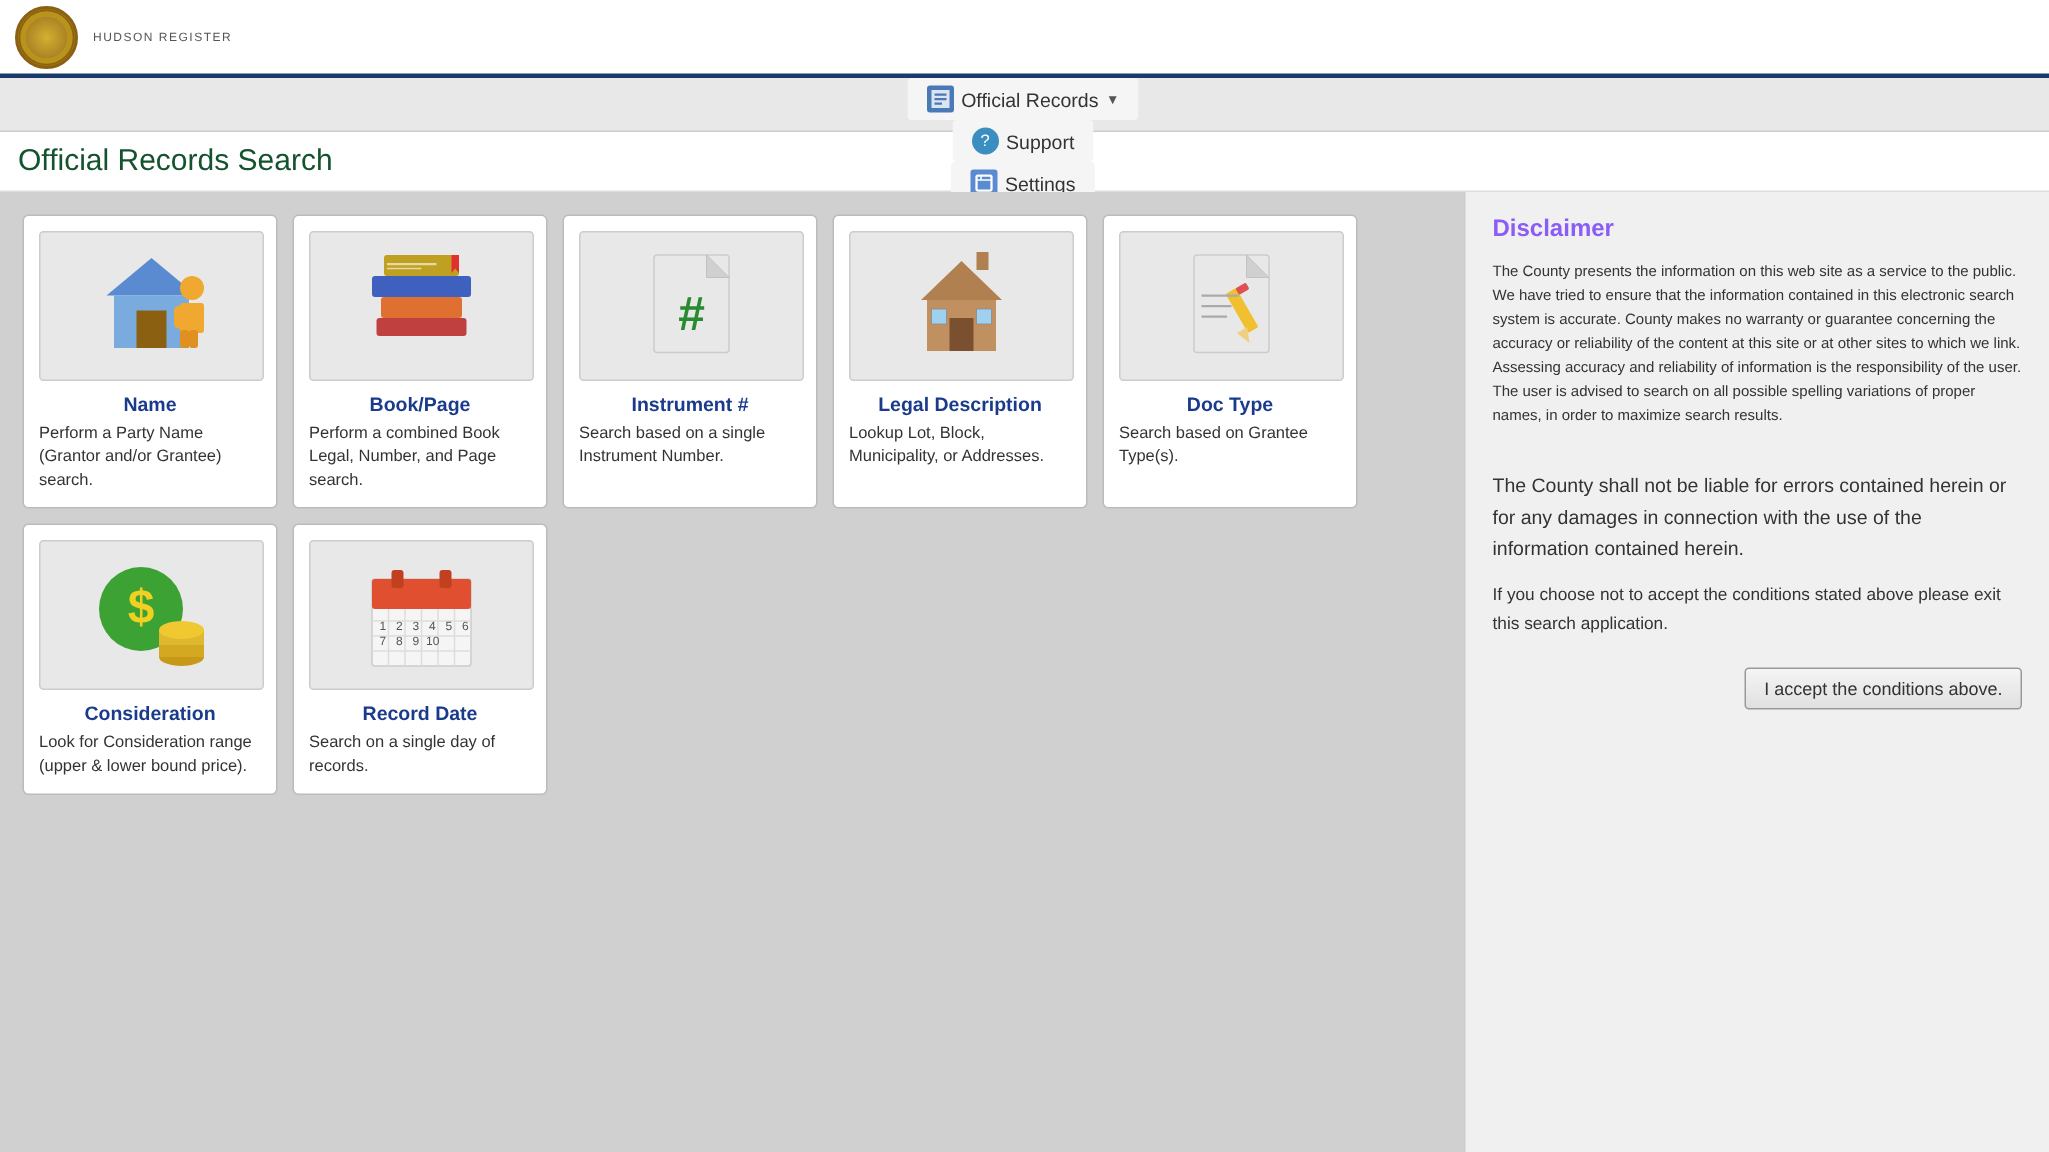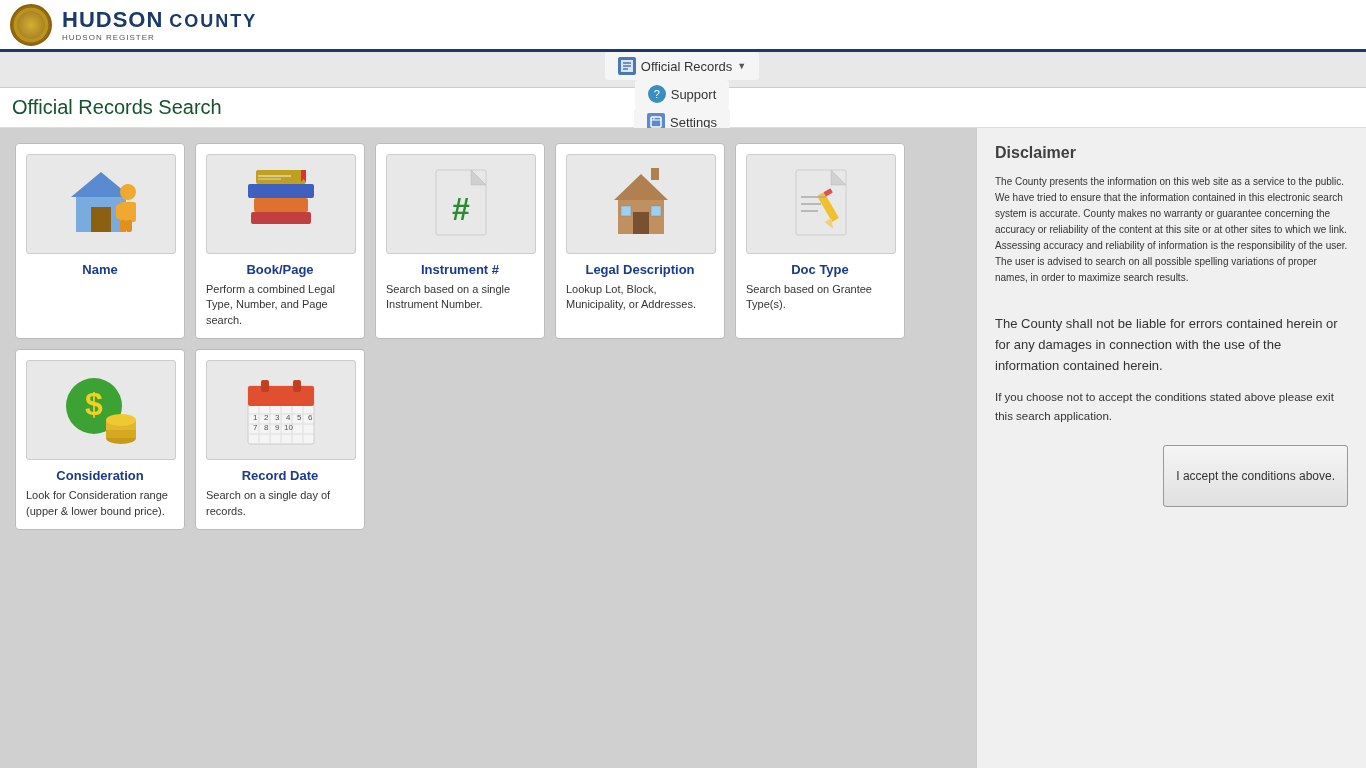--- a/index.html
+++ b/index.html
@@ -174,21 +174,21 @@
     #disclaimer-panel {
       width: 390px;
       background: #f0f0f0;
       padding: 16px 18px;
       border-left: 1px solid #ccc;
       min-height: 670px;
     }
     #disclaimer-title {
       font-size: 16px;
       font-weight: bold;
-      color: #404040;
+      color: #8b5cf6;
       margin-bottom: 12px;
     }
     #disclaimer-text {
       font-size: 10px;
       color: #333;
       line-height: 1.6;
       margin-bottom: 28px;
     }
     #disclaimer-text2 {
       font-size: 13px;
@@ -202,43 +202,39 @@
       line-height: 1.6;
       margin-bottom: 20px;
     }
     #accept-btn-area {
       text-align: right;
     }
     #accept-btn {
       background: linear-gradient(to bottom, #f5f5f5, #e0e0e0);
       border: 1px solid #999;
       border-radius: 3px;
-      padding: 23px 12px;
+      padding: 6px 12px;
       font-size: 12px;
       cursor: pointer;
       color: #333;
     }
   </style>
 </head>
 <body>
 
 <div id="header">
   <div id="logo-area">
     <div id="logo-circle">
       <svg width="38" height="38" viewBox="0 0 38 38">
         <circle cx="19" cy="19" r="18" fill="#b8941c" stroke="#8b6010" stroke-width="1"></circle>
         <circle cx="19" cy="19" r="14" fill="#d4a820"></circle>
         <text x="19" y="24" text-anchor="middle" font-size="16" fill="#8b5010" font-weight="bold">⚖</text>
       </svg>
     </div>
     <div id="county-area">
-      <div style="display:flex;align-items:baseline;gap:6px;">
-        <span id="hudson-text">HUDSON</span>
-        <span id="county-text">COUNTY</span>
-      </div>
       <span id="county-register">HUDSON REGISTER</span>
     </div>
   </div>
 </div>
 
 <div id="navbar">
   <div class="nav-item">
     <div class="nav-icon-records">
       <svg width="14" height="14" viewBox="0 0 14 14">
         <rect x="1" y="1" width="12" height="12" fill="white" opacity="0.8"></rect>
@@ -287,39 +283,40 @@
 
             <circle cx="72" cy="30" r="8" fill="#f0a830"></circle>
             <rect x="64" y="40" width="16" height="20" fill="#f0a830" rx="2"></rect>
             <rect x="60" y="42" width="8" height="15" fill="#f0a830" rx="3"></rect>
             <rect x="72" y="42" width="8" height="15" fill="#f0a830" rx="3"></rect>
             <rect x="64" y="58" width="6" height="12" fill="#e09020" rx="2"></rect>
             <rect x="70" y="58" width="6" height="12" fill="#e09020" rx="2"></rect>
           </svg>
         </div>
         <div class="card-title">Name</div>
+        <div class="card-desc">Perform a Party Name (Grantor and/or Grantee) search.</div>
       </div>
 
       <div class="card">
         <div class="card-icon-area">
           <svg width="90" height="85" viewBox="0 0 90 85">
 
             <rect x="15" y="50" width="60" height="12" fill="#c04040" rx="2"></rect>
             <rect x="18" y="36" width="54" height="14" fill="#e07030" rx="2"></rect>
             <rect x="12" y="22" width="66" height="14" fill="#4060c0" rx="2"></rect>
             <rect x="20" y="8" width="50" height="14" fill="#c0a020" rx="2"></rect>
 
             <polygon points="65,8 70,8 70,20 67.5,17 65,20" fill="#e03030"></polygon>
 
             <line x1="22" y1="14" x2="55" y2="14" stroke="white" stroke-width="1.5" opacity="0.6"></line>
             <line x1="22" y1="17" x2="45" y2="17" stroke="white" stroke-width="1" opacity="0.6"></line>
           </svg>
         </div>
         <div class="card-title">Book/Page</div>
-        <div class="card-desc">Perform a combined Legal Type, Number, and Page search.</div>
+        <div class="card-desc">Perform a combined Book Legal, Number, and Page search.</div>
       </div>
 
       <div class="card">
         <div class="card-icon-area">
           <svg width="90" height="85" viewBox="0 0 90 85">
 
             <rect x="20" y="8" width="50" height="65" fill="#e8e8e8" stroke="#ccc" stroke-width="1" rx="2"></rect>
             <polygon points="55,8 70,23 55,23" fill="#c0c0c0"></polygon>
             <polygon points="55,8 70,23 55,23" fill="#d0d0d0" stroke="#bbb" stroke-width="0.5"></polygon>
 

